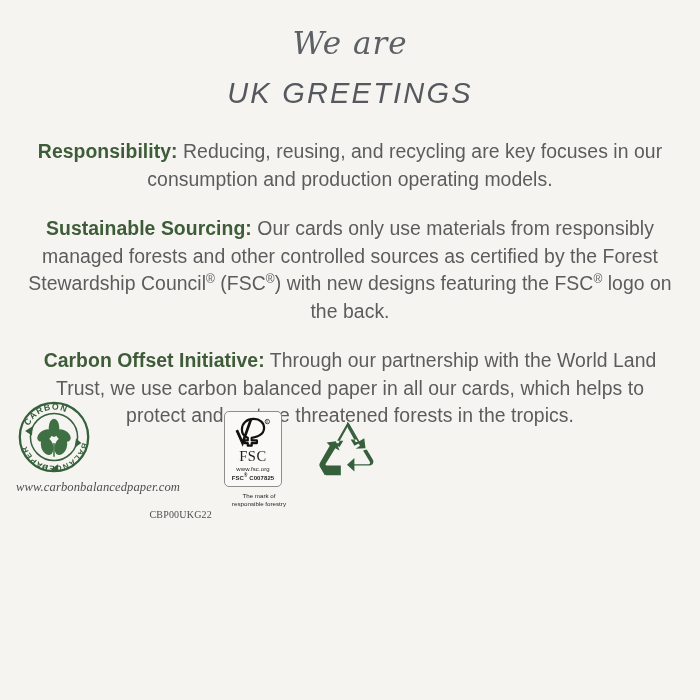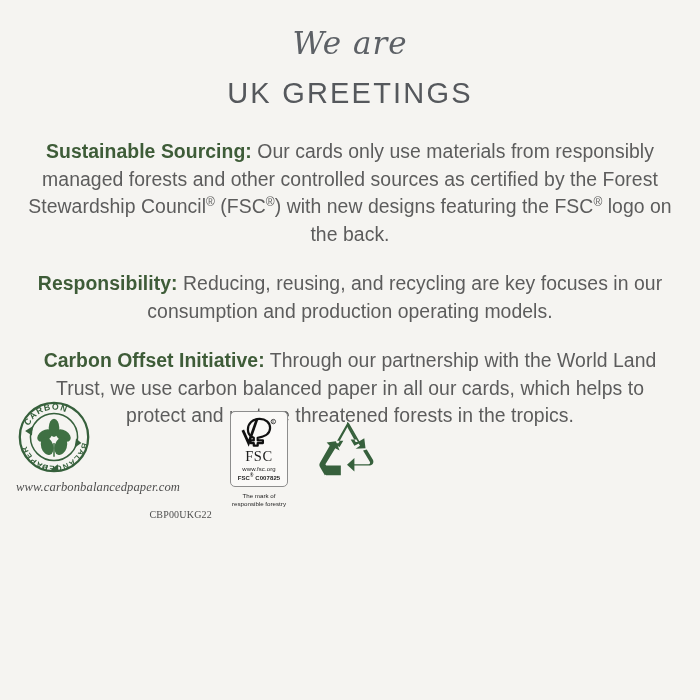--- a/index.html
+++ b/index.html
@@ -36,20 +36,21 @@
     line-height: 1.1;
     font-weight: 400;
   }
   .brand-line {
     font-family: "Liberation Sans", sans-serif;
     font-size: 29px;
     color: #55585c;
     letter-spacing: 2.2px;
     margin-top: 17px;
     font-weight: 400;
+    font-style: italic;
   }
 
   
   .content {
     padding: 0 26px;
     margin-top: 28px;
   }
   .para {
     text-align: center;
     font-size: 19.4px;
@@ -115,21 +116,20 @@
     font-size: 10px;
     margin-top: 14px;
     letter-spacing: 0.2px;
     text-align: right;
   }
 
   .fsc-block {
     margin-left: 12px;
     display: flex;
     flex-direction: column;
-    align-items: center;
     margin-top: 12px;
   }
   .fsc-box {
     width: 58px;
     height: 76px;
     border: 1px solid #8d8d8d;
     border-radius: 5px;
     background: #faf9f7;
     display: flex;
     flex-direction: column;
@@ -181,25 +181,25 @@
 
   <div class="header">
     <div class="script-line">We are</div>
     <div class="brand-line">UK GREETINGS</div>
   </div>
 
   <div class="content">
 
 
     <p class="para">
+      <span class="lede">Responsibility:</span><span> Reducing, reusing, and recycling are key focuses in our consumption and production operating models.</span>
+    </p>
+
+    <p class="para">
       <span class="lede">Sustainable Sourcing:</span><span> Our cards only use materials from responsibly managed forests and other controlled sources as certified by the Forest Stewardship Council</span><span class="reg">®</span><span> (FSC</span><span class="reg">®</span><span>) with new designs featuring the FSC</span><span class="reg">®</span><span> logo on the back.</span>
-    </p>
-
-    <p class="para">
-      <span class="lede">Responsibility:</span><span> Reducing, reusing, and recycling are key focuses in our consumption and production operating models.</span>
     </p>
 
     <p class="para">
       <span class="lede">Carbon Offset Initiative:</span><span> Through our partnership with the World Land Trust, we use carbon balanced paper in all our cards, which helps to protect and restore threatened forests in the tropics.</span>
     </p>
 
   </div>
 
   <div class="footer">
 

